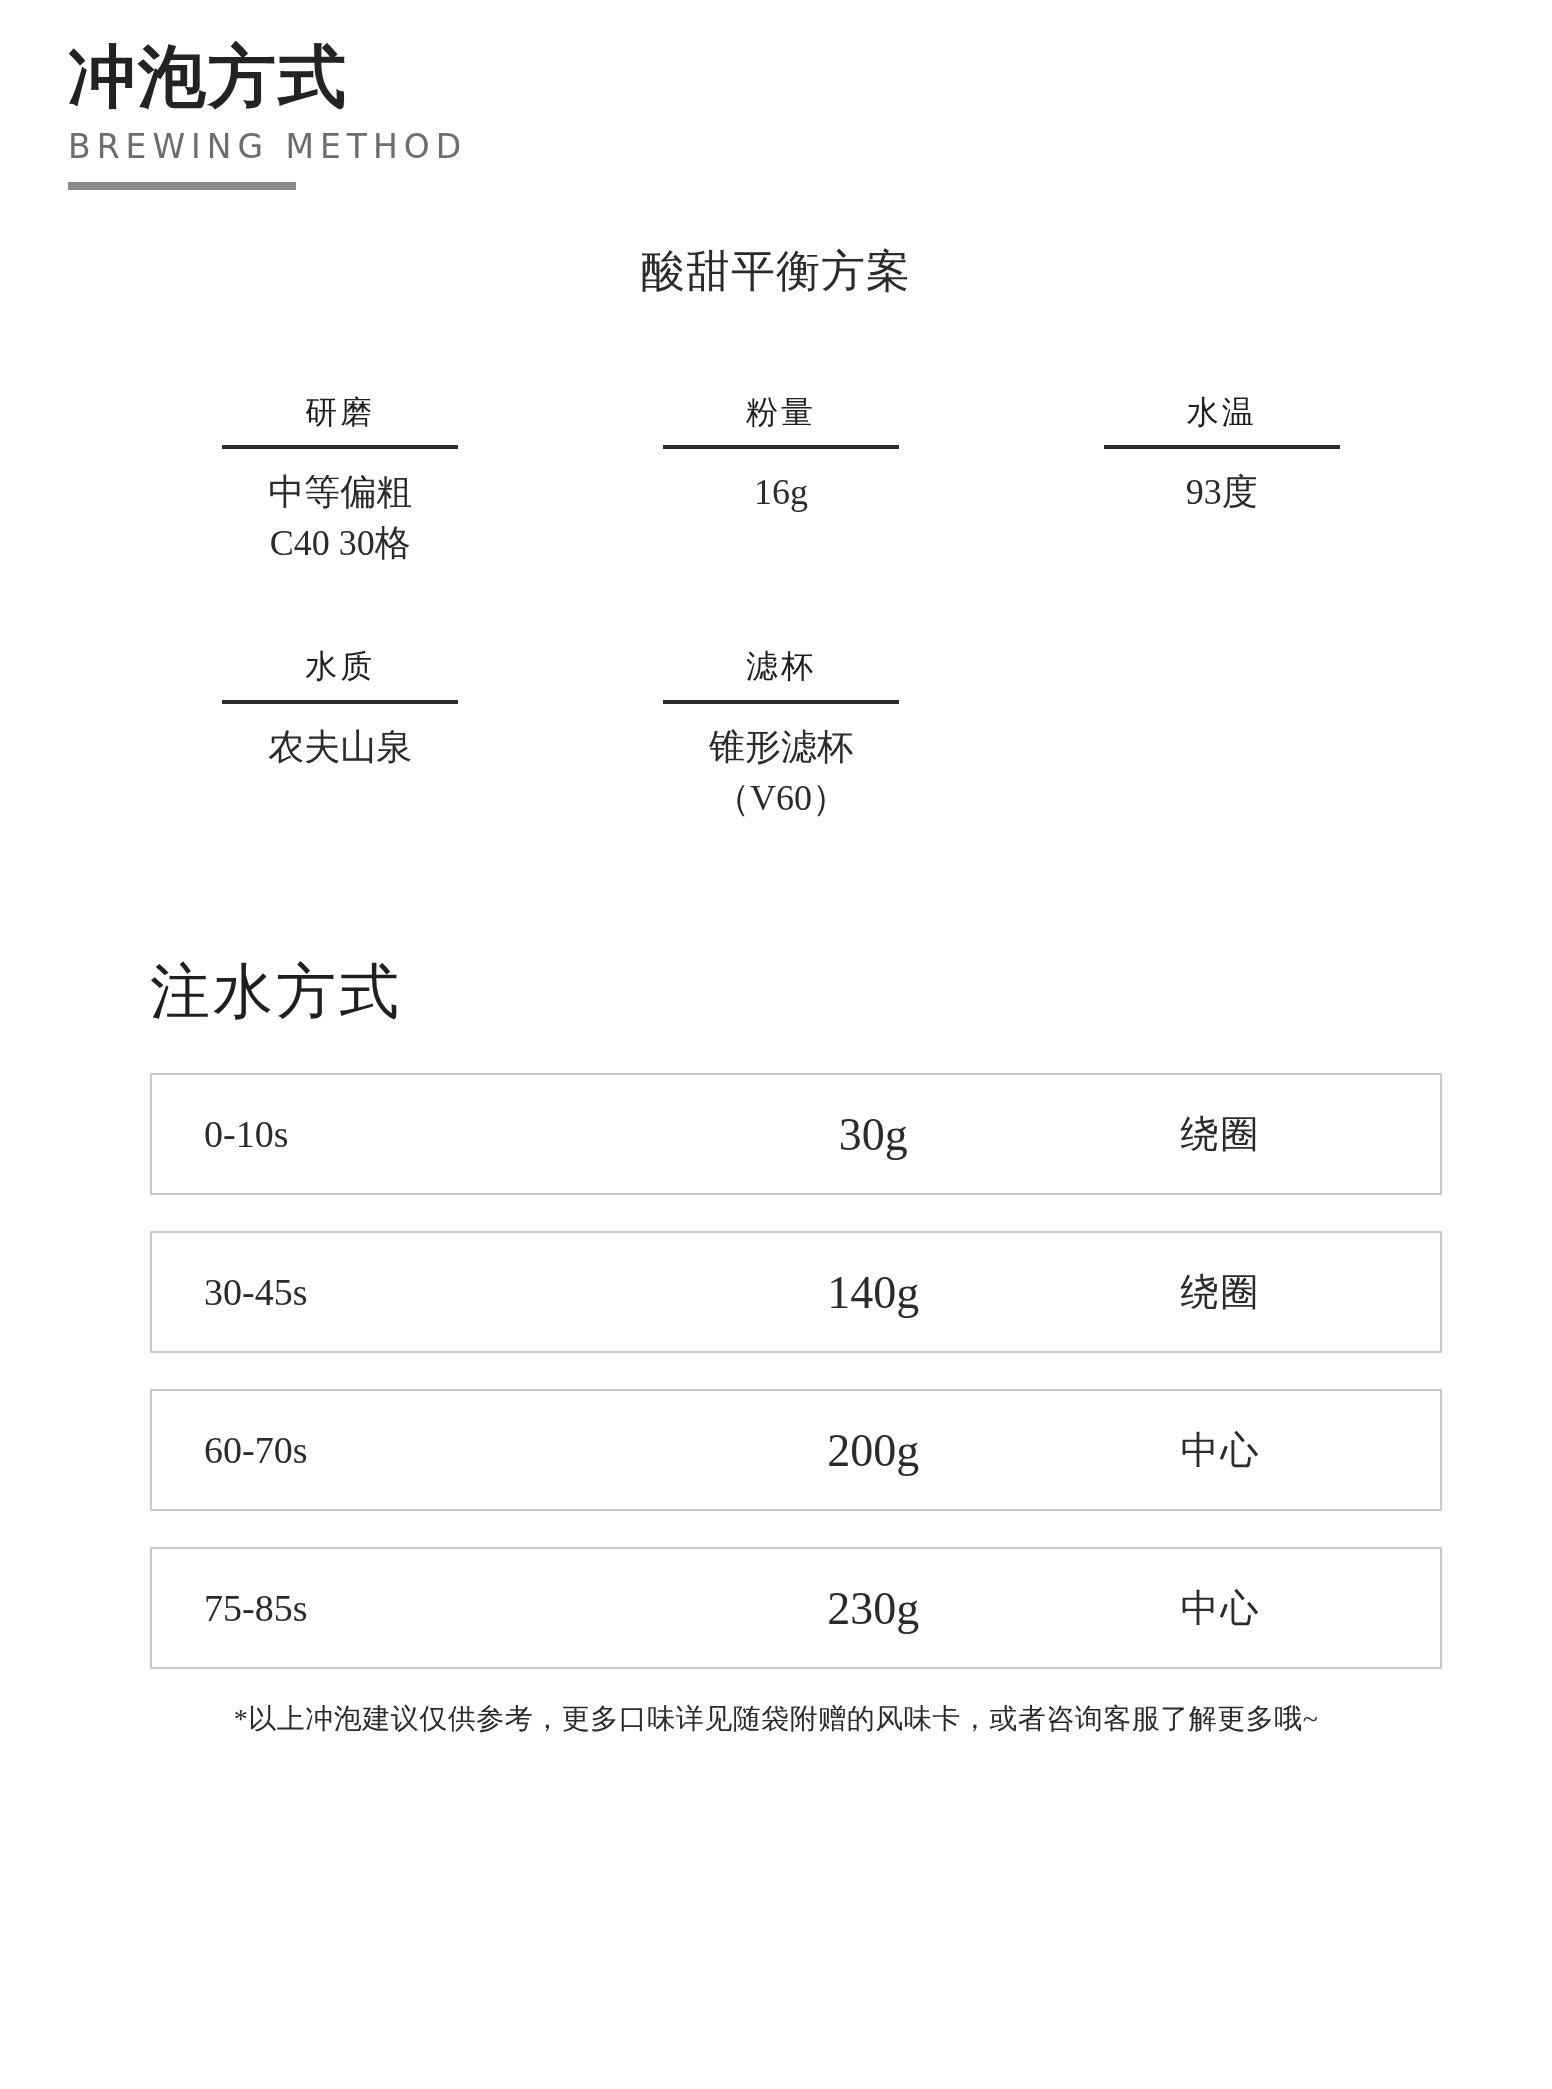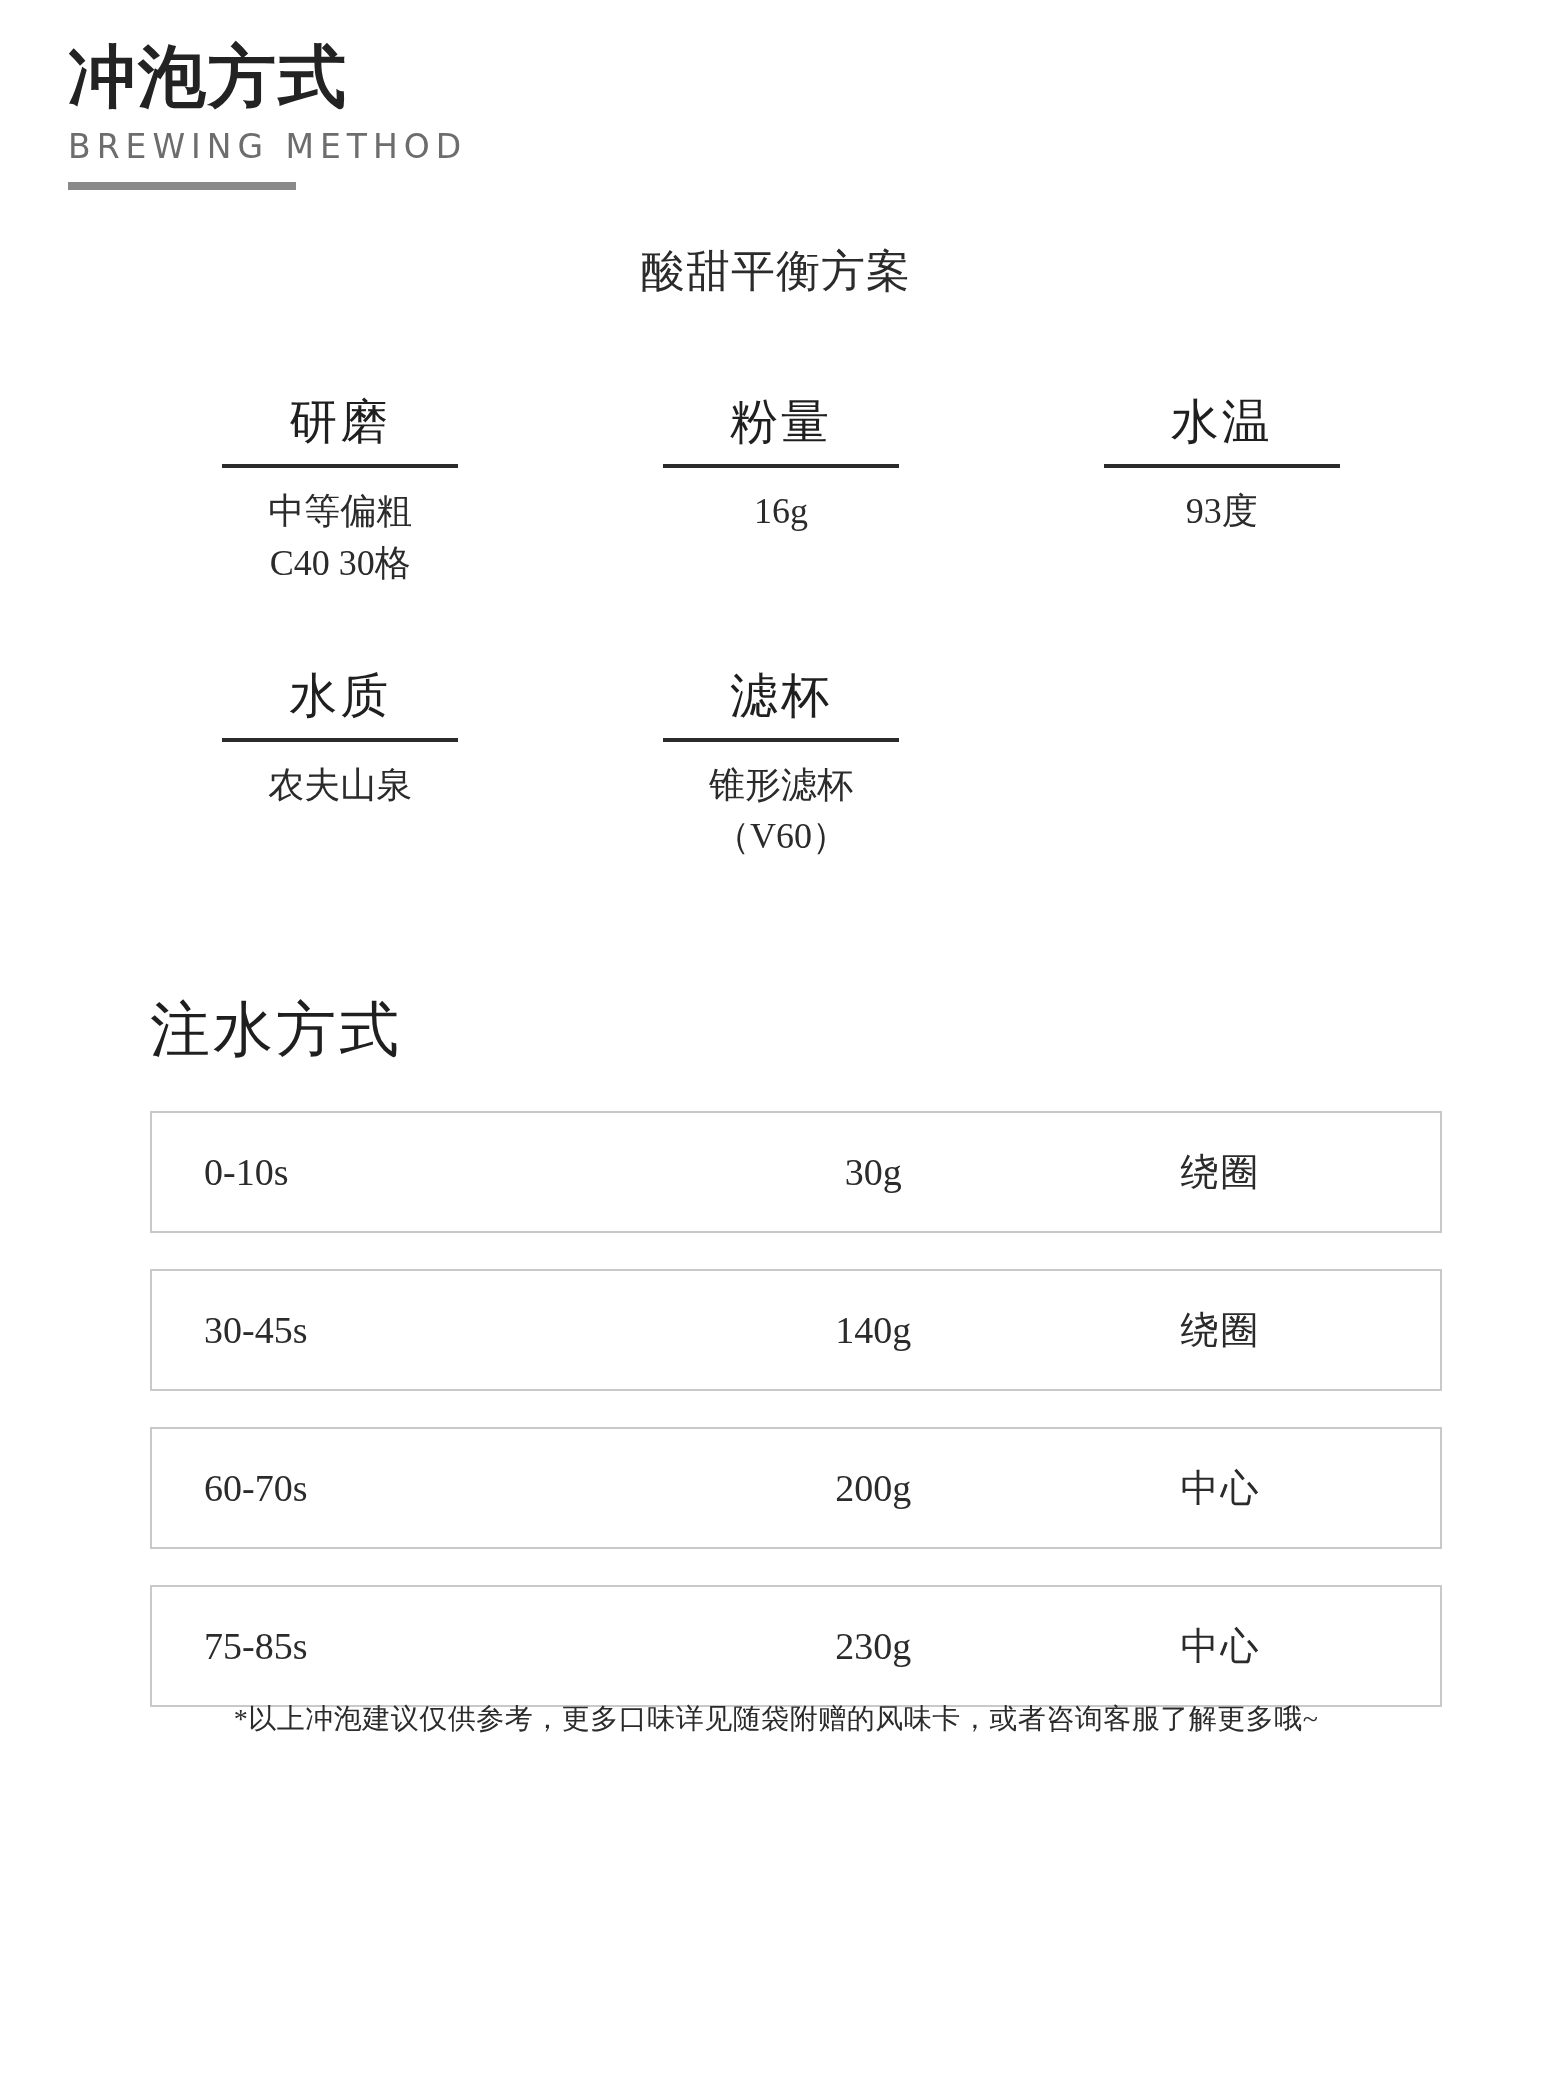--- a/index.html
+++ b/index.html
@@ -72,21 +72,21 @@
     margin-top: 78px;
   }
   .param-cell {
     flex: 1 1 0;
     display: flex;
     flex-direction: column;
     align-items: center;
     min-height: 10px;
   }
   .param-label {
-    font-size: 48px;
+    font-size: 32px;
     letter-spacing: 3px;
     color: #1f1f1f;
     line-height: 1.2;
     padding-bottom: 14px;
   }
   .param-underline {
     width: 236px;
     height: 4px;
     background: #2b2b2b;
   }
@@ -125,21 +125,21 @@
   }
   .pour-time {
     flex: 0 0 38%;
     padding-left: 52px;
     font-size: 38px;
     color: #2b2b2b;
   }
   .pour-amount {
     flex: 1 1 auto;
     text-align: center;
-    font-size: 38px;
+    font-size: 46px;
     color: #2b2b2b;
   }
   .pour-style {
     flex: 0 0 26%;
     text-align: center;
     padding-right: 52px;
     font-size: 38px;
     color: #2b2b2b;
     letter-spacing: 2px;
   }

